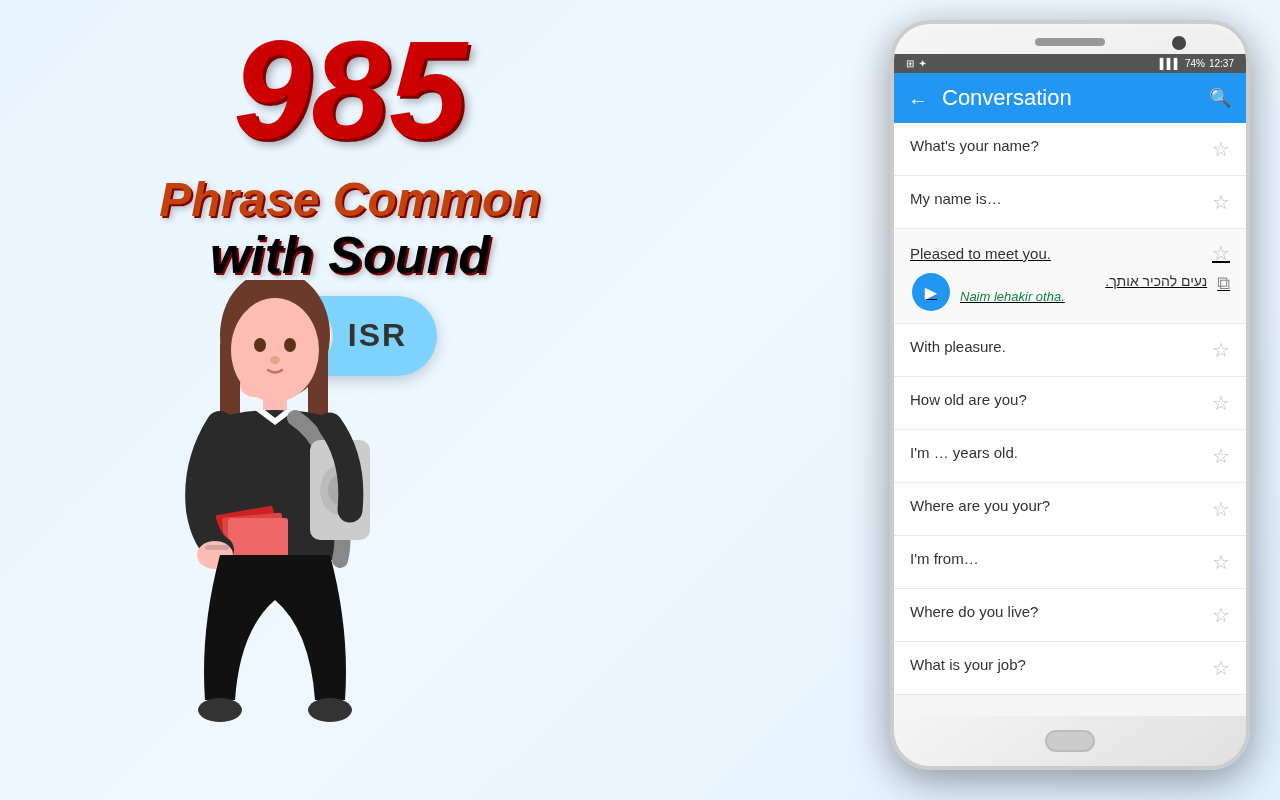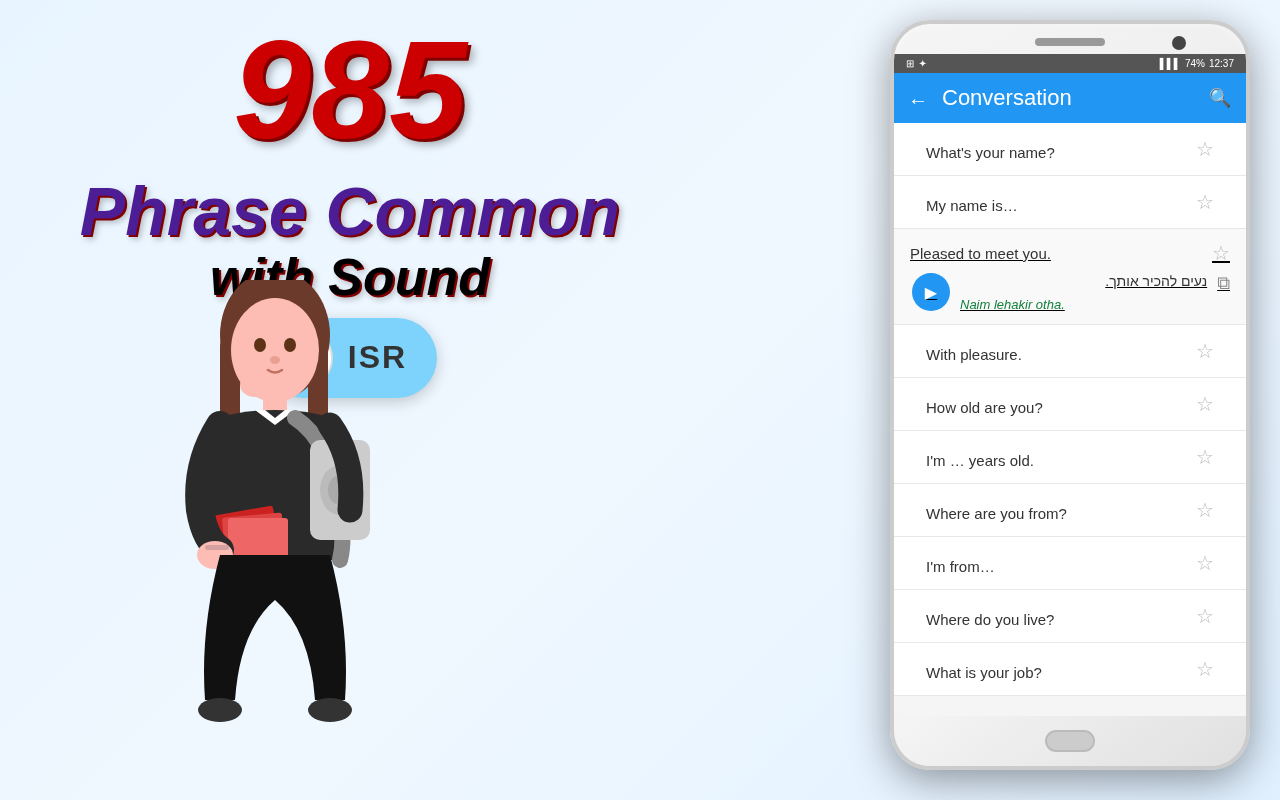--- a/index.html
+++ b/index.html
@@ -30,23 +30,23 @@
       font-size: 140px;
       font-weight: 900;
       color: #cc0000;
       text-shadow: 3px 3px 0px #800000, 6px 6px 8px rgba(0,0,0,0.3);
       font-style: italic;
       line-height: 1;
       margin-bottom: 14px;
     }
 
     .subtitle-line1 {
-      font-size: 68px;
+      font-size: 48px;
       font-weight: 900;
-      color: #4c1d95;
+      color: #c2410c;
       text-shadow: 2px 2px 0px #800000, 4px 4px 6px rgba(0,0,0,0.25);
       font-style: italic;
       line-height: 1.1;
       text-align: center;
     }
 
     .subtitle-line2 {
       font-size: 52px;
       font-weight: 900;
       color: #000000;
@@ -198,22 +198,22 @@
     }
 
     
     .phrase-list {
       background: white;
       overflow: hidden;
     }
 
     .phrase-item {
       display: flex;
-      align-items: flex-end;
-      padding: 14px 32px;
+      align-items: flex-start;
+      padding: 14px 16px;
       border-bottom: 1px solid #e8e8e8;
       min-height: 52px;
       background: white;
       cursor: pointer;
     }
 
     .phrase-item.expanded {
       background: #f9f9f9;
       flex-direction: column;
       align-items: flex-start;
@@ -265,21 +265,21 @@
 
     .translation-block {
       flex: 1;
     }
 
     .hebrew-text {
       font-size: 14px;
       color: #333;
       text-align: right;
       direction: rtl;
-      margin-bottom: 8px;
+      margin-bottom: 0;
     }
 
     .transliteration {
       font-size: 13px;
       color: #15803d;
       font-style: italic;
     }
 
     .copy-icon {
       color: #888;
@@ -453,21 +453,21 @@
           <span class="phrase-text">How old are you?</span>
           <span class="star-icon">☆</span>
         </div>
 
         <div class="phrase-item">
           <span class="phrase-text">I'm … years old.</span>
           <span class="star-icon">☆</span>
         </div>
 
         <div class="phrase-item">
-          <span class="phrase-text">Where are you from?</span>
+          <span class="phrase-text">Where are you your?</span>
           <span class="star-icon">☆</span>
         </div>
 
         <div class="phrase-item">
           <span class="phrase-text">I'm from…</span>
           <span class="star-icon">☆</span>
         </div>
 
         <div class="phrase-item">
           <span class="phrase-text">Where do you live?</span>

